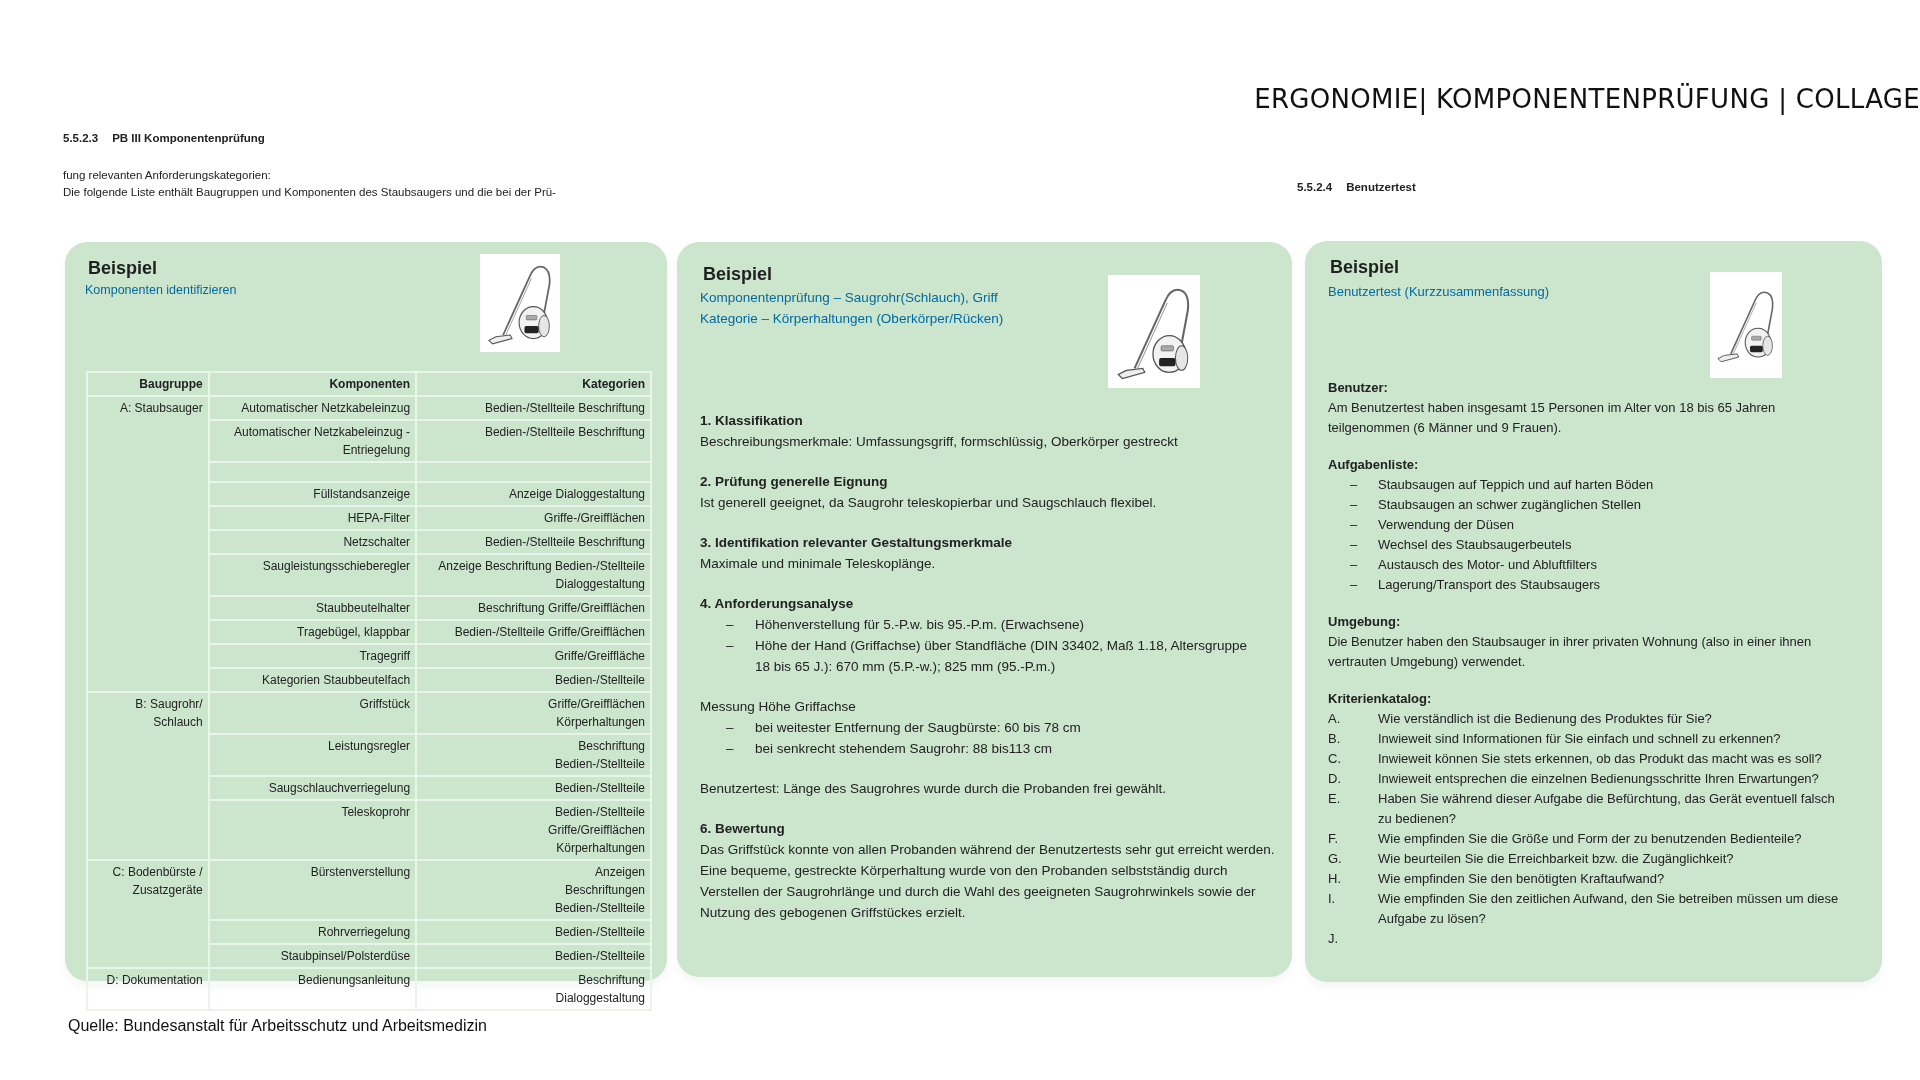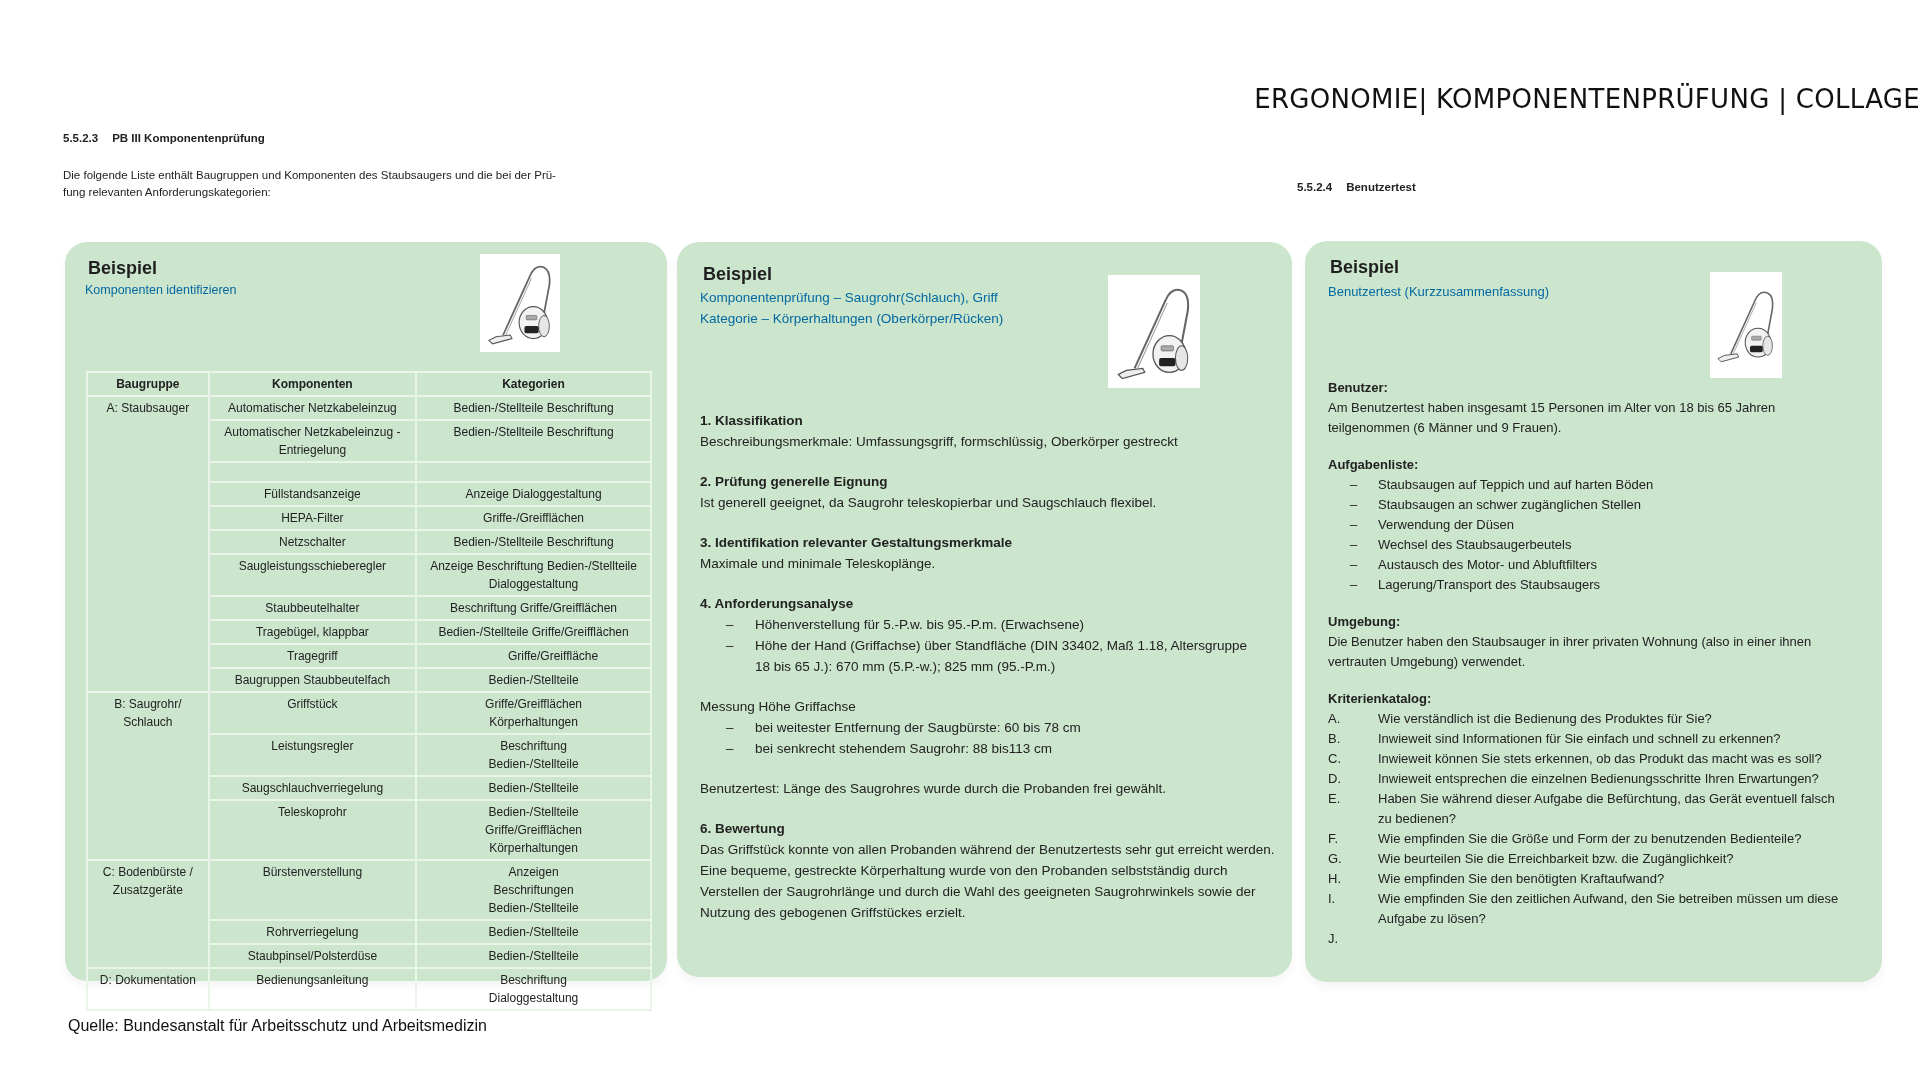--- a/index.html
+++ b/index.html
@@ -23,21 +23,21 @@
   .card h2 { margin:0; font-size:18px; font-weight:bold; color:#1f1f1f; }
   .card .sub { font-size:12.5px; line-height:21px; color:#0369a1; }
   .vac {
     background:#fff; position:absolute;
   }
   .vac svg { width:100%; height:100%; display:block; }
 
   
   .ctable { position:absolute; border-collapse:collapse; font-size:12px; color:#222; }
   .ctable th, .ctable td {
-    border:2px solid #eaf5ea; padding:2px 5px; vertical-align:top; line-height:18px; text-align:center;
+    border:2px solid #eaf5ea; padding:2px 5px; vertical-align:top; line-height:18px; text-align:right;
   }
   .ctable th { font-weight:bold; }
 
   
   .c2 { font-size:13.5px; line-height:21px; color:#222; }
   .c2 .h { font-weight:bold; }
   .c2 .gap { height:19px; }
   .dash-item { display:flex; }
   .dash-item .dash { width:55px; padding-left:26px; box-sizing:border-box; }
   .c3 { font-size:13px; line-height:20px; color:#222; }
@@ -49,22 +49,22 @@
 </style>
 </head>
 <body>
 
 <div class="abs title">ERGONOMIE| KOMPONENTENPRÜFUNG | COLLAGE</div>
 
 <div class="abs sec-head" style="left:63px; top:132px;">
   <span class="num">5.5.2.3</span><span>PB III  Komponentenprüfung</span>
 </div>
 <div class="abs intro" style="left:63px; top:167px; width:620px;">
+  <div>fung relevanten Anforderungskategorien:</div>
   <div>Die folgende Liste enthält Baugruppen und Komponenten des Staubsaugers und die bei der Prü-</div>
-  <div>fung relevanten Anforderungskategorien:</div>
 </div>
 
 <div class="abs sec-head" style="left:1297px; top:181px;">
   <span class="num">5.5.2.4</span><span>Benutzertest</span>
 </div>
 
 <svg width="0" height="0" style="position:absolute">
   <defs>
     <g id="vacuum">
       <path d="M18 88 L10 92 L14 96 L36 90 L34 86 Z" fill="#eee" stroke="#555" stroke-width="1.2"></path>
@@ -136,21 +136,21 @@
         </tr>
         <tr>
           <td>Tragebügel, klappbar</td>
           <td style="white-space: pre-line;">Bedien-/Stellteile Griffe/Greifflächen</td>
         </tr>
         <tr>
           <td>Tragegriff</td>
           <td style="white-space: pre-line; padding-left: 44px;">Griffe/Greiffläche</td>
         </tr>
         <tr>
-          <td>Baugruppen Staubbeutelfach</td>
+          <td>Kategorien Staubbeutelfach</td>
           <td style="white-space: pre-line;">Bedien-/Stellteile</td>
         </tr>
         <tr>
           <td rowspan="4">B: Saugrohr/ Schlauch</td>
           <td>Griffstück</td>
           <td style="white-space: pre-line;">Griffe/Greifflächen
 Körperhaltungen</td>
         </tr>
         <tr>
           <td>Leistungsregler</td>

